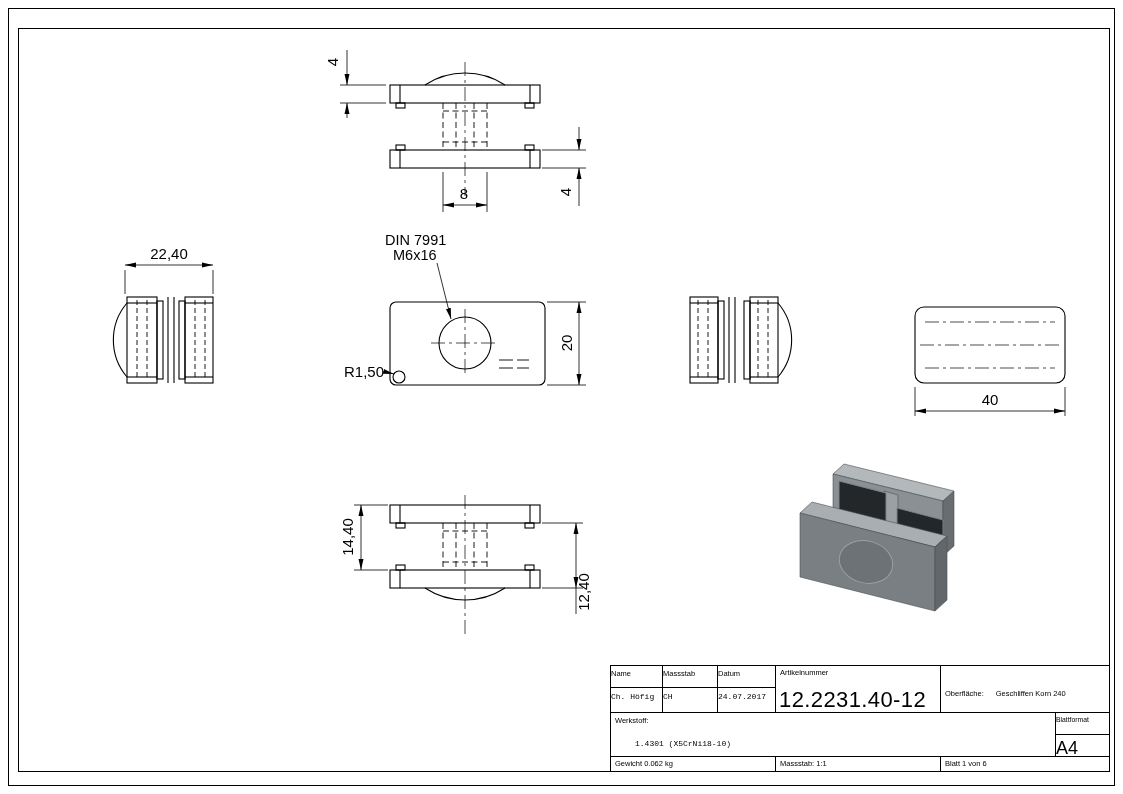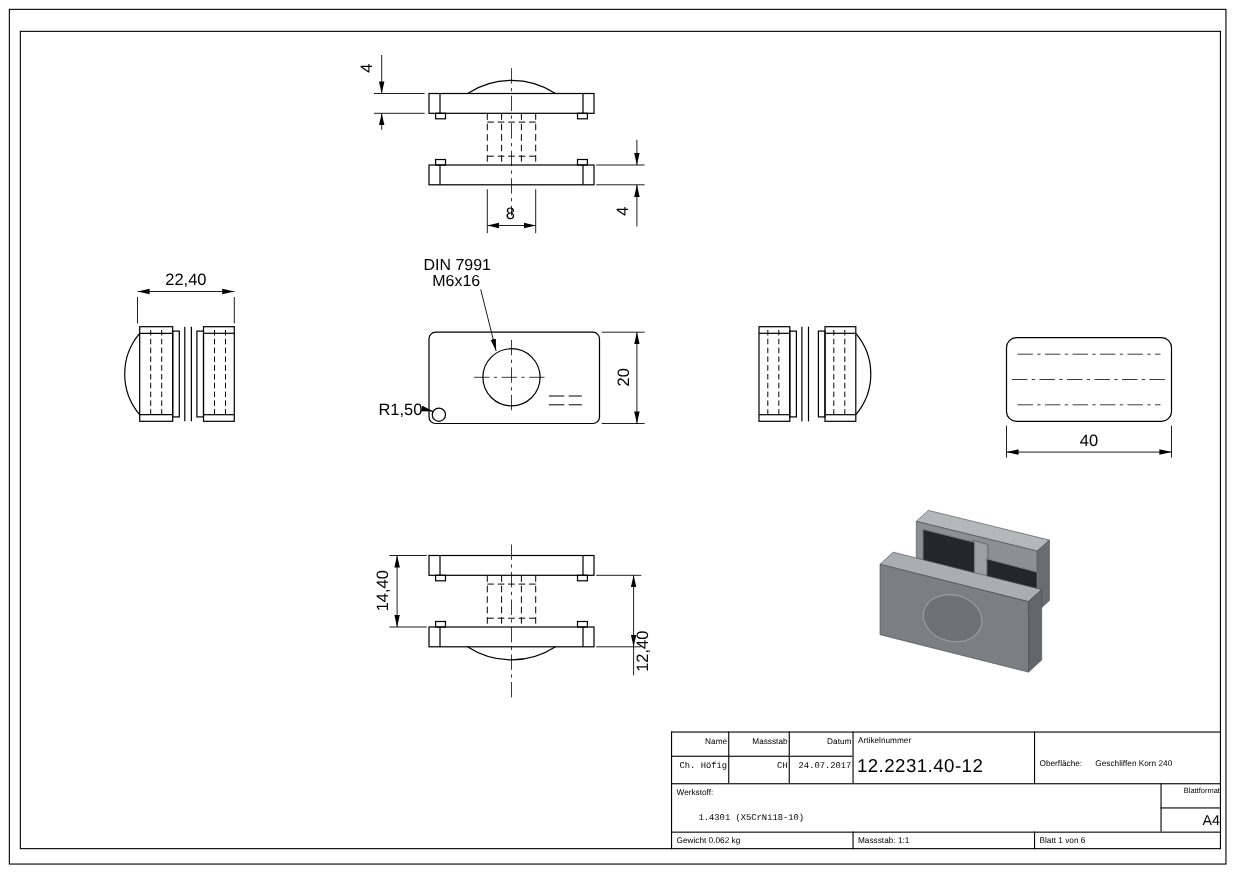--- a/index.html
+++ b/index.html
@@ -6,23 +6,23 @@
   html, body { background:#ffffff; }
   body { font-family:"Liberation Sans", sans-serif; }
   .page { position:relative; width:1123px; height:794px; background:#ffffff; overflow:hidden; }
   .frame { position:absolute; border:1px solid #000; }
   .drawing { position:absolute; left:0; top:0; }
   .drawing text { font-family:"Liberation Sans", sans-serif; fill:#000; stroke:none; }
   .dim-text  { font-size:15px; }
   .note-text { font-size:14.5px; }
   .tb-line { position:absolute; background:#000; }
   .tb-text { position:absolute; color:#000; white-space:nowrap; font-size:7.5px; }
-  .tb-center { text-align:right; }
-  .tb-big { font-size:17px; letter-spacing:0.4px; }
-  .tb-a4  { font-size:13px; }
+  .tb-center { text-align:left; }
+  .tb-big { font-size:22px; letter-spacing:0.4px; }
+  .tb-a4  { font-size:18px; }
   .tb-val { font-size:8px;font-family:Liberation Mono, monospace; }
   .tb-pair { display:flex; gap:12px; }
 </style>
 </head>
 <body>
 
 <div class="page">
 
   <div class="frame" style="left:8px;top:8px;width:1107px;height:778px"></div>
   <div class="frame" style="left:18px;top:28px;width:1092px;height:744px"></div>

